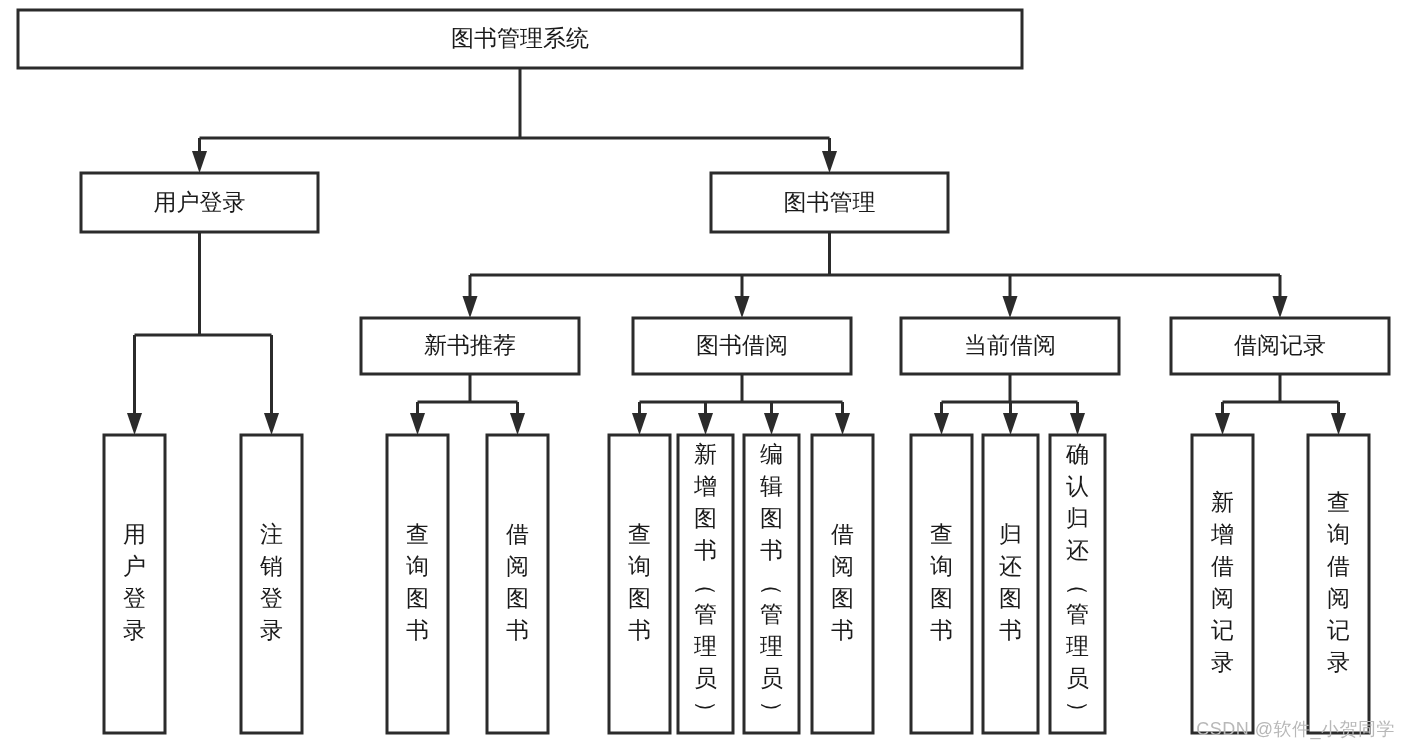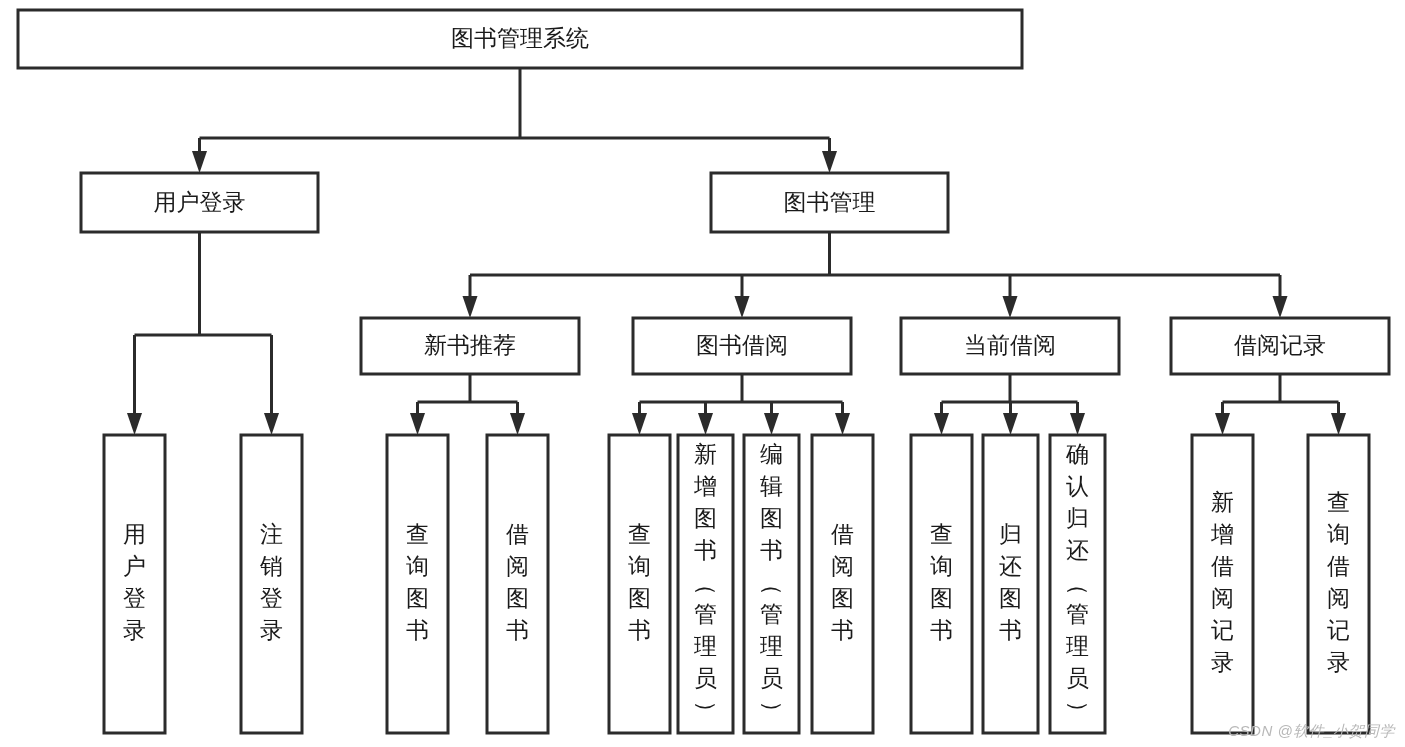--- a/index.html
+++ b/index.html
@@ -52,26 +52,25 @@
   }
   .arrow-head {
     fill: #2b2b2b;
     stroke: none;
   }
   .watermark {
     position: absolute;
     right: 10px;
     bottom: 6px;
     font-family: "Liberation Sans", "DejaVu Sans", sans-serif;
-    font-size: 15px;
+    font-size: 18px;
     color: #b8b8b8;
     white-space: nowrap;
     letter-spacing: 0.5px;
     pointer-events: none;
-    font-style: italic;
   }
 </style>
 </head>
 <body>
 
 <div id="diagram-root">
   <svg class="chart-svg" viewBox="0 0 1405 747" xmlns="http://www.w3.org/2000/svg">
     <g id="edges-layer">
         <g>
           <path d="M 520 68 L 520 138" class="connector"></path>

